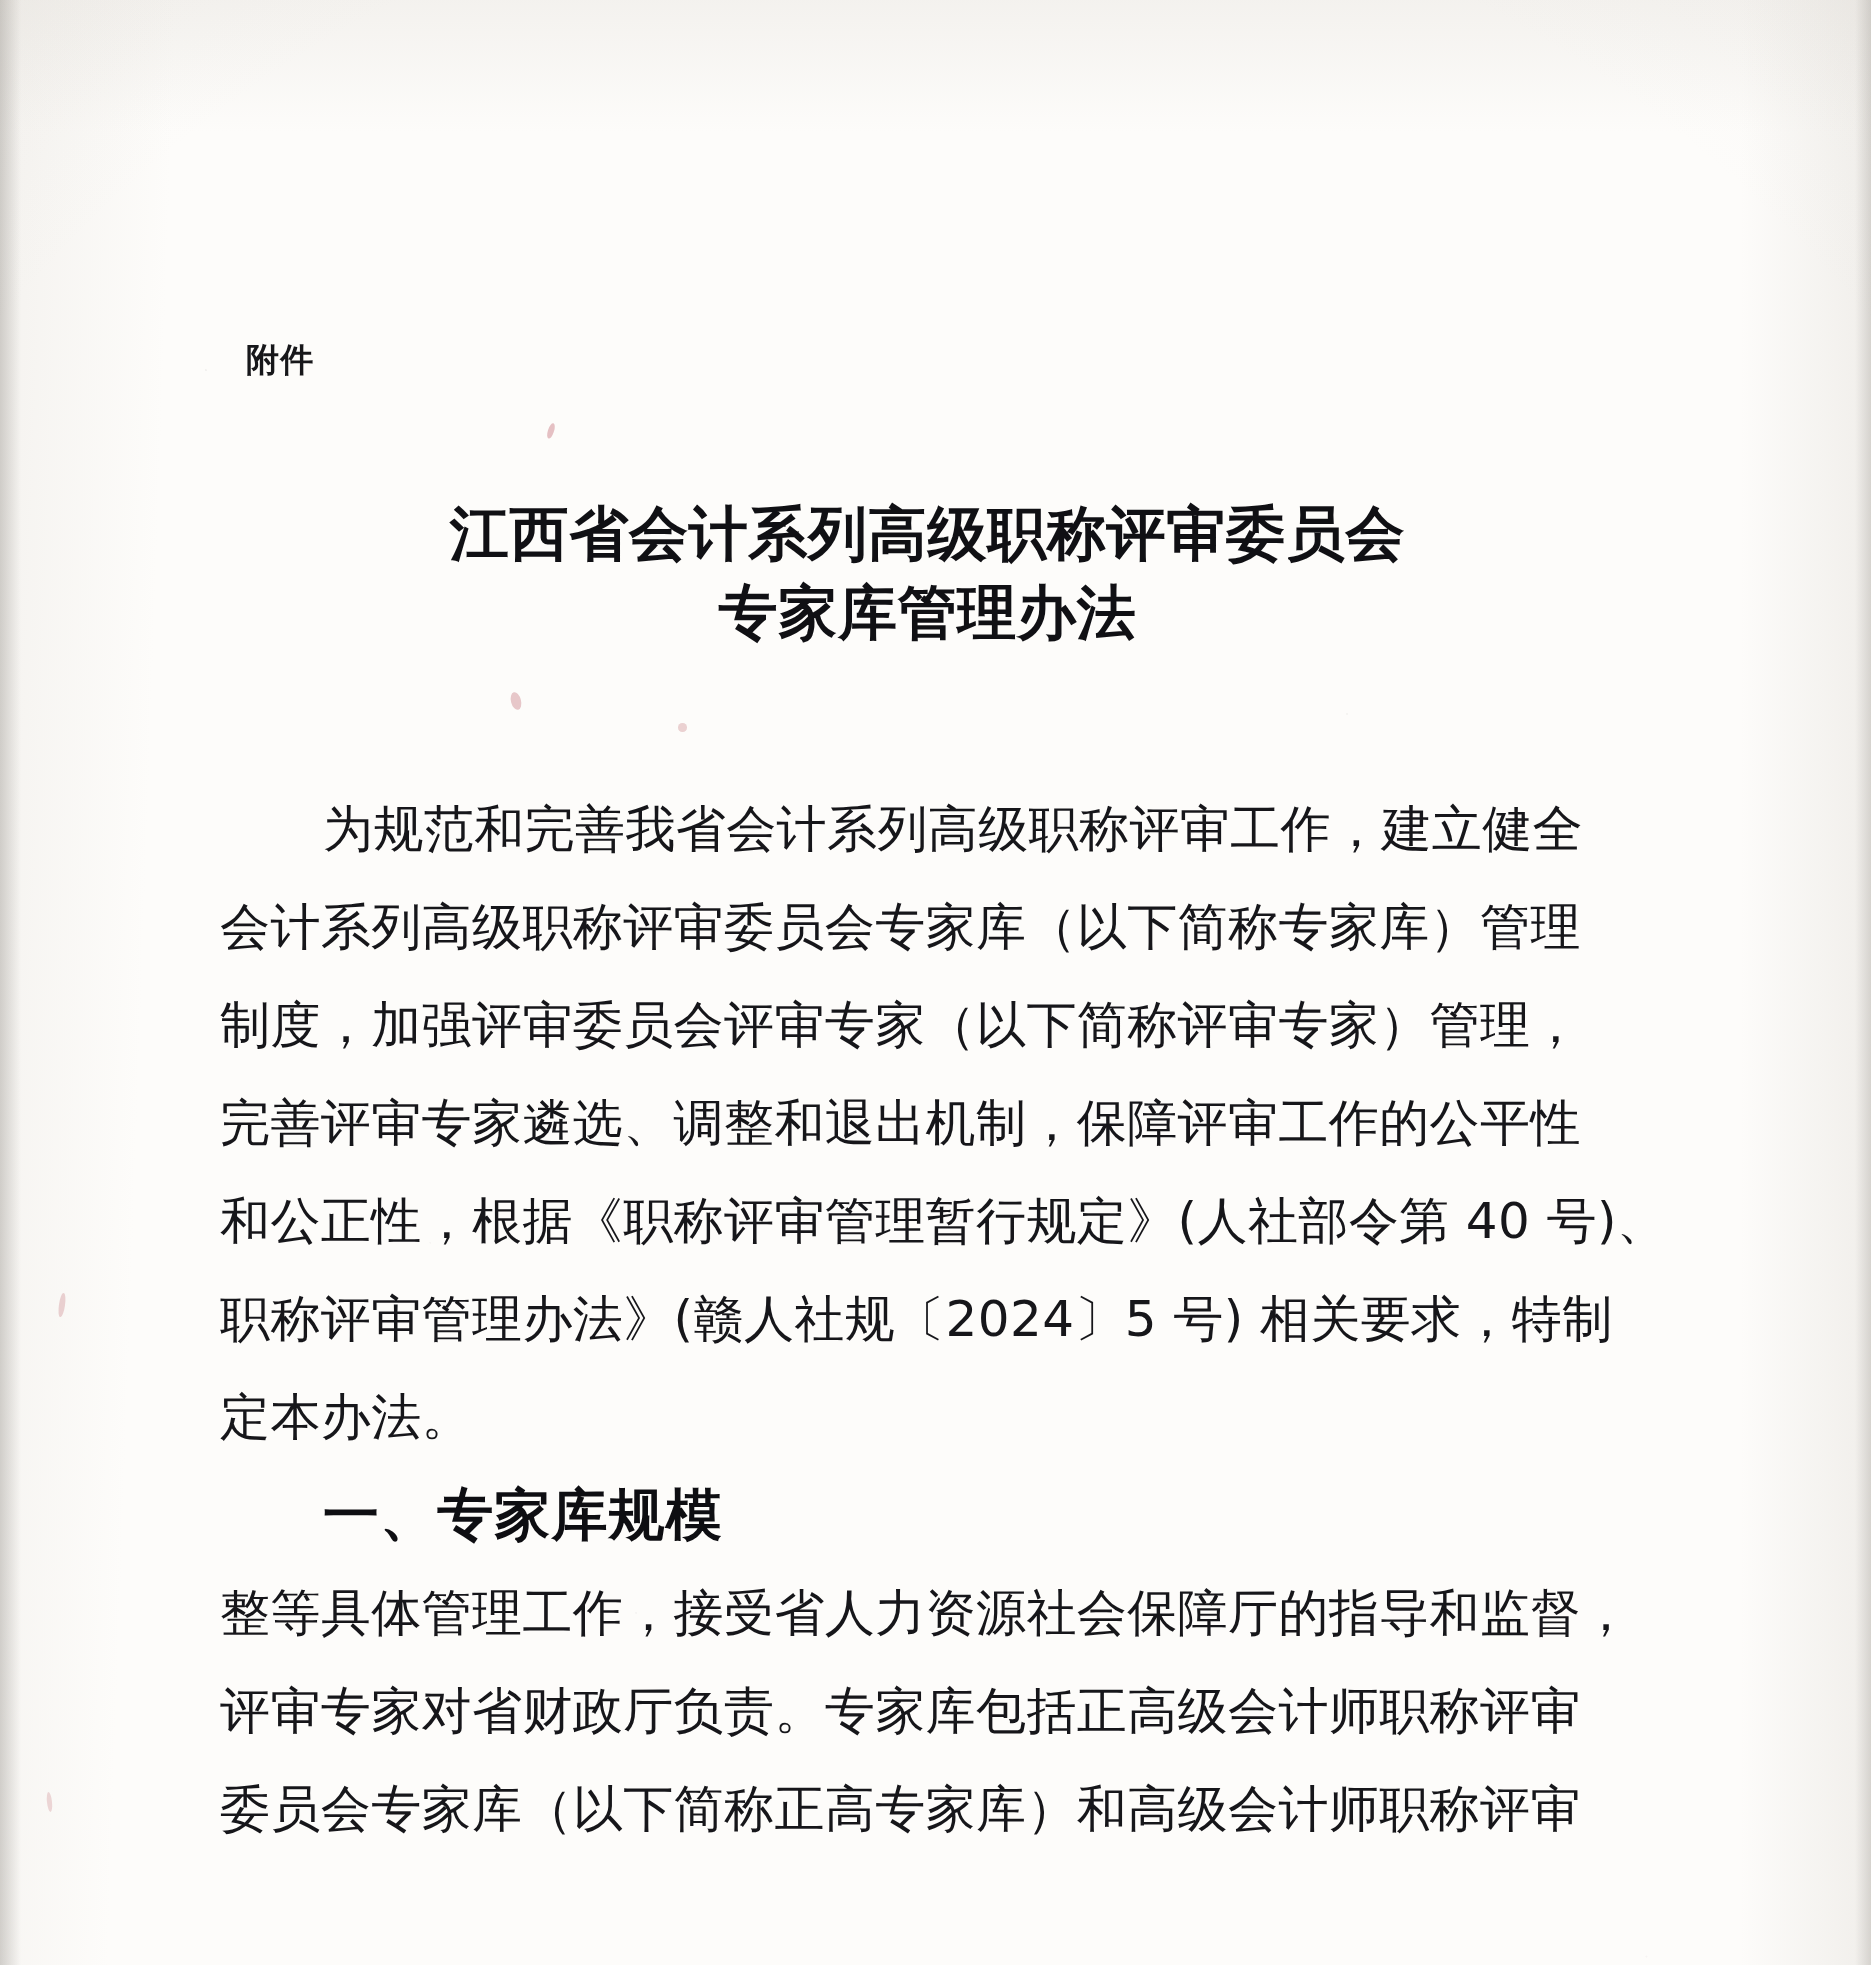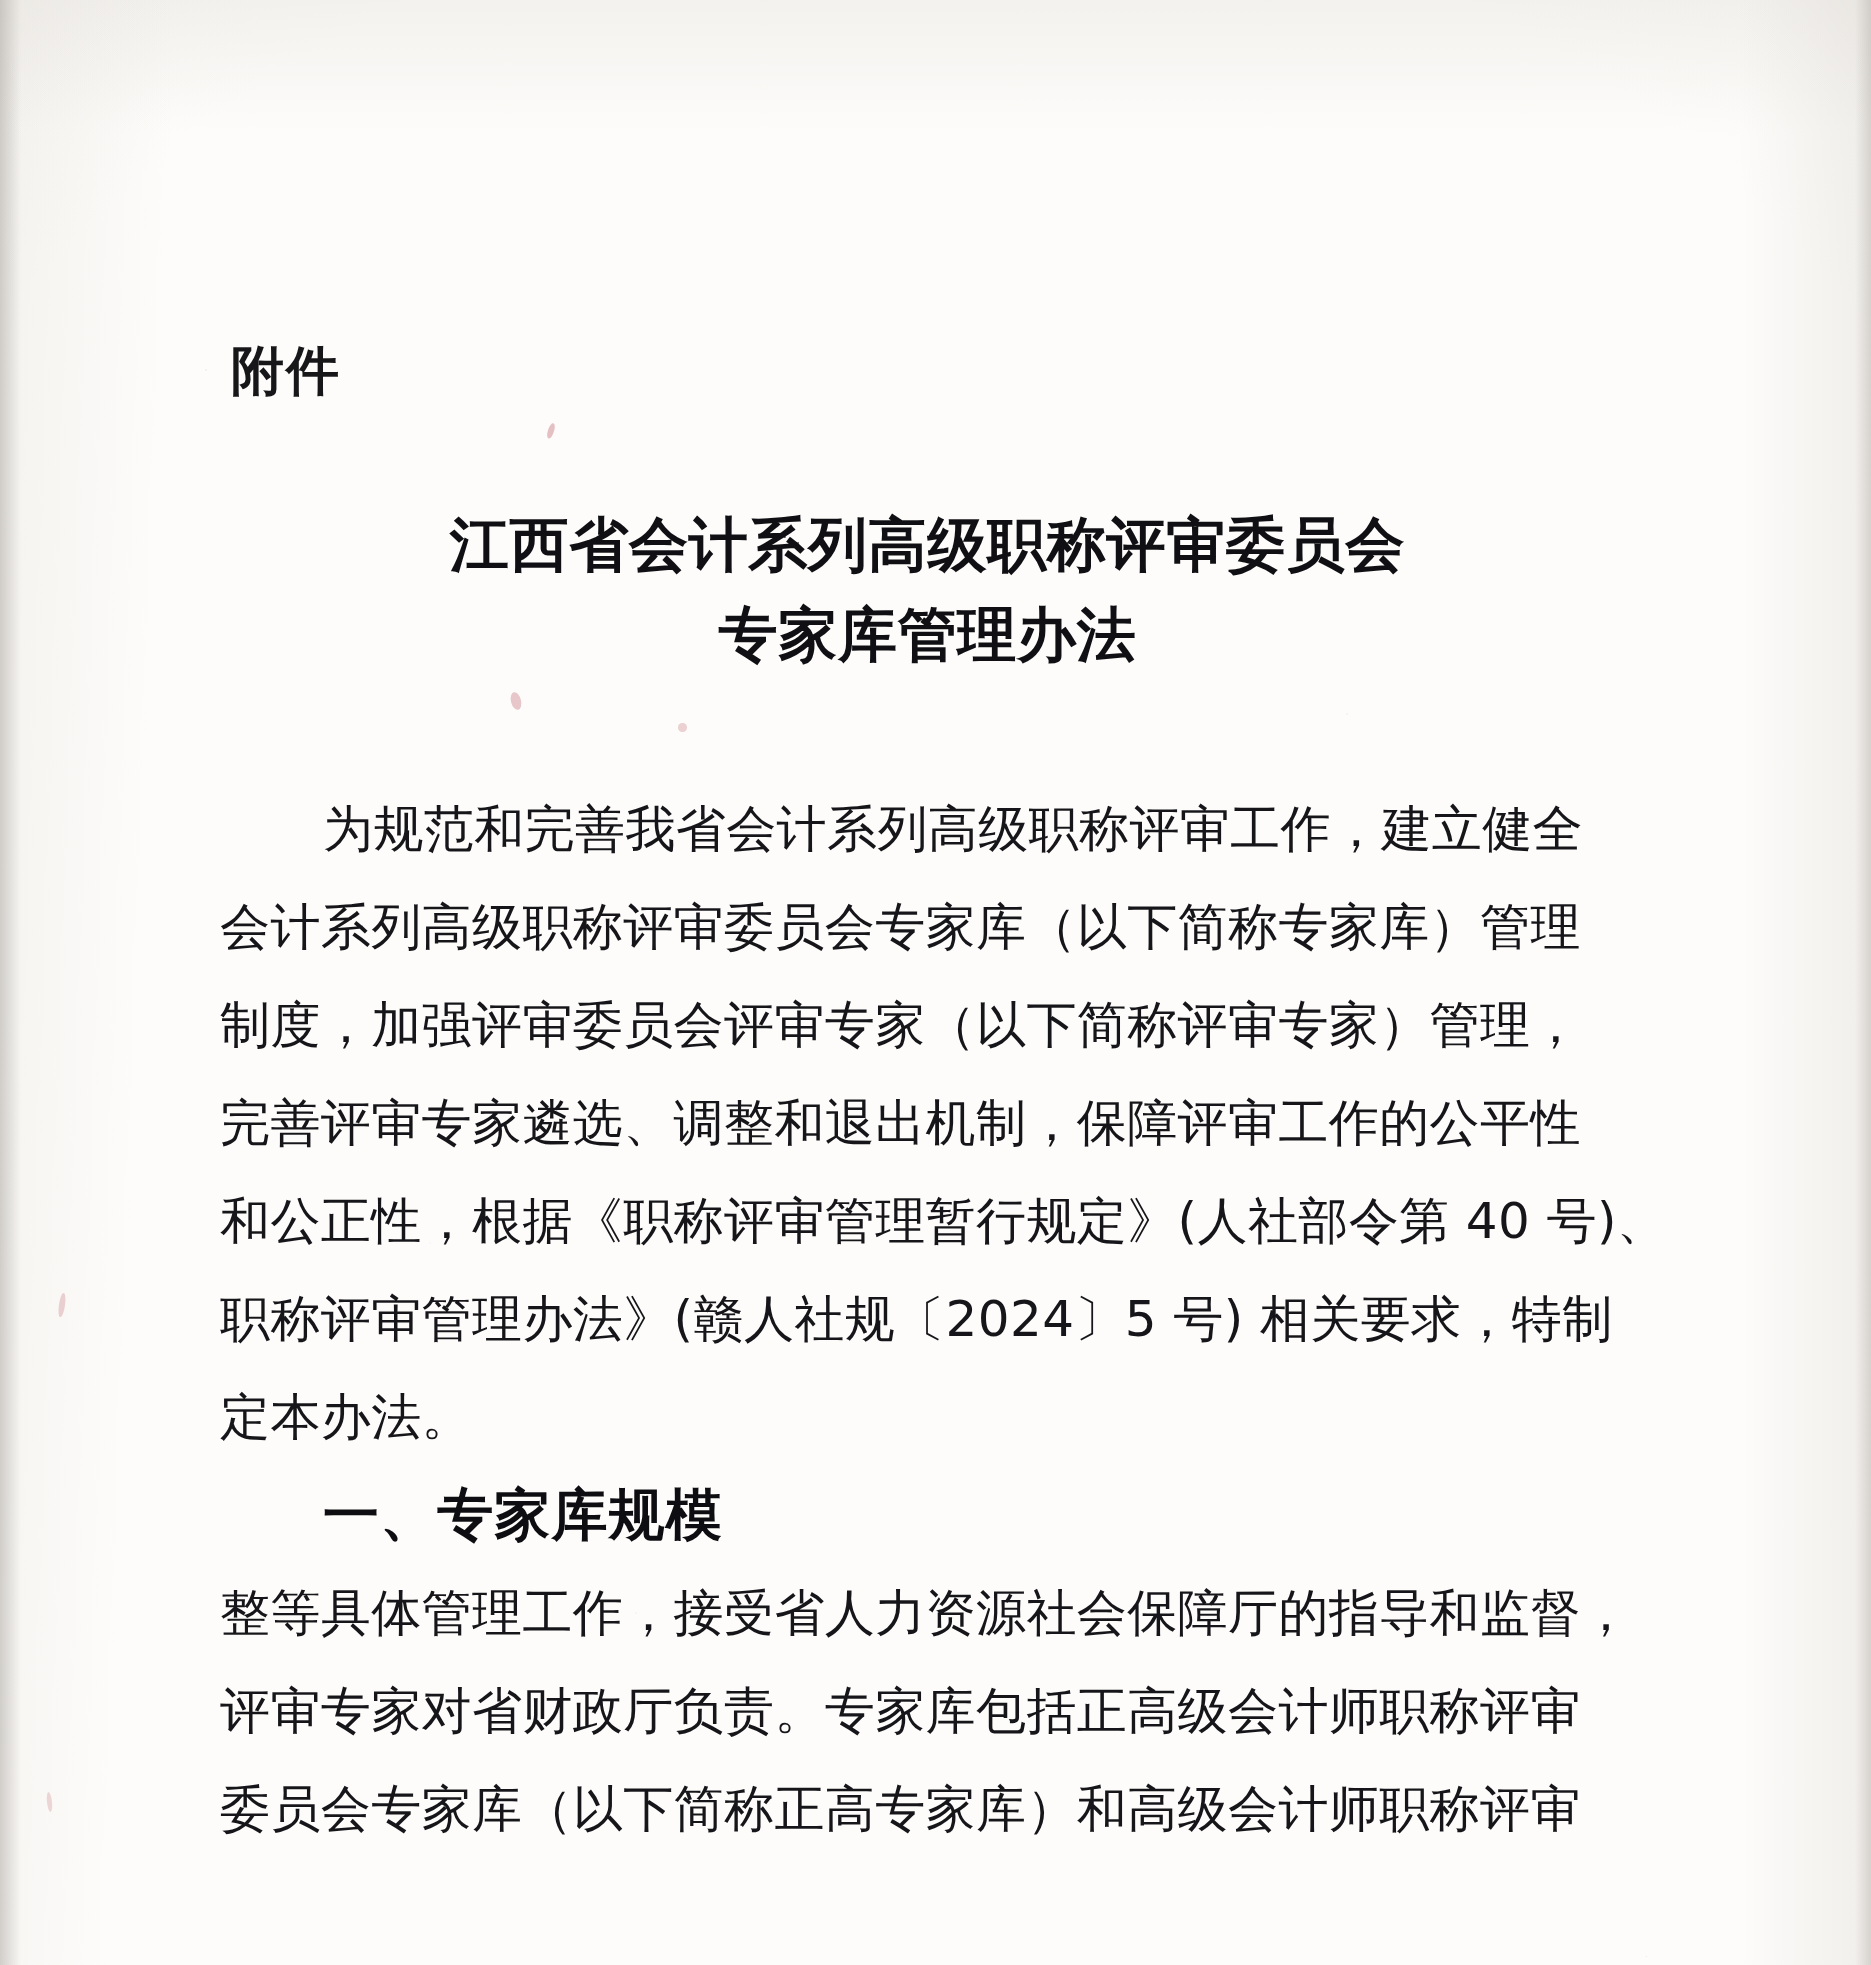--- a/index.html
+++ b/index.html
@@ -73,42 +73,42 @@
     position: absolute;
     left: 220px;
     top: 0;
     width: 1415px;
     color: #141414;
   }
 
   .attachment-label {
     position: absolute;
     top: 342px;
-    left: 11px;
-    font-size: 53px;
+    left: 26px;
+    font-size: 33px;
     line-height: 1.1;
     font-weight: 700;
     letter-spacing: .04em;
     color: #17171a;
   }
 
   .doc-title {
     position: absolute;
     top: 494px;
     left: 0;
     width: 1415px;
     text-align: center;
     font-family: "DejaVu Serif", "Liberation Serif", serif;
     font-weight: 700;
     font-size: 59px;
     line-height: 1.34;
     letter-spacing: .012em;
     color: #101014;
   }
-  .doc-title .tline { display: block; white-space: nowrap; margin-top: 11px; }
+  .doc-title .tline { display: block; white-space: nowrap; }
 
   .body-block {
     position: absolute;
     top: 780px;
     left: 0;
     width: 1415px;
   }
 
   .para-line {
     display: block;

